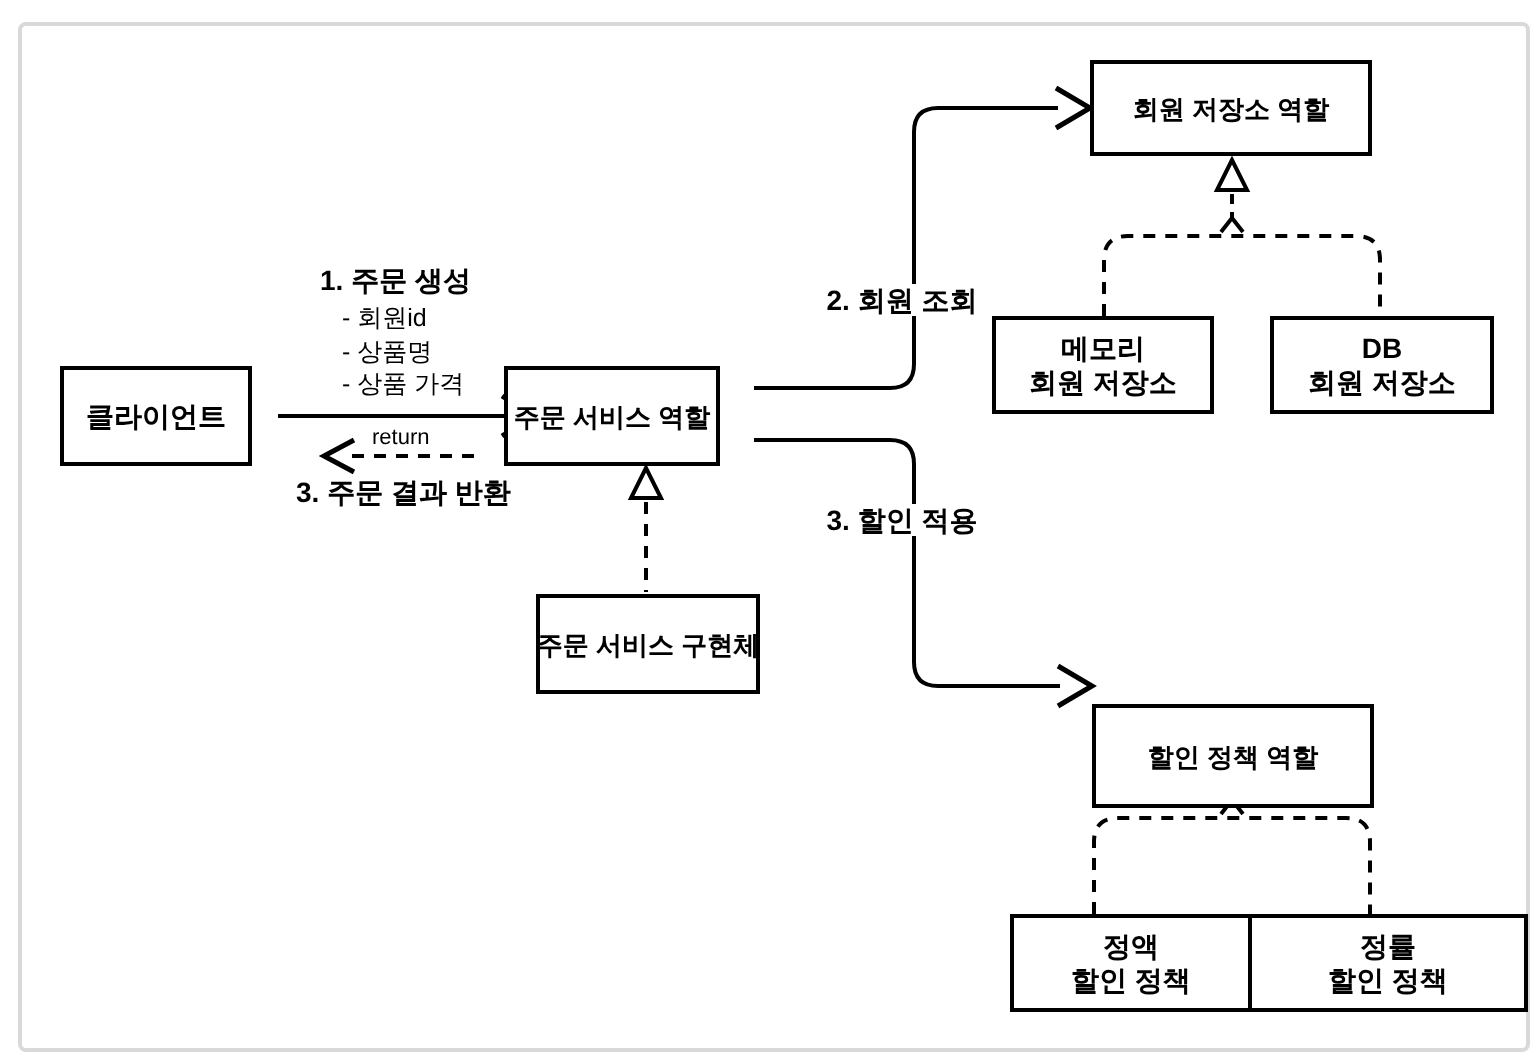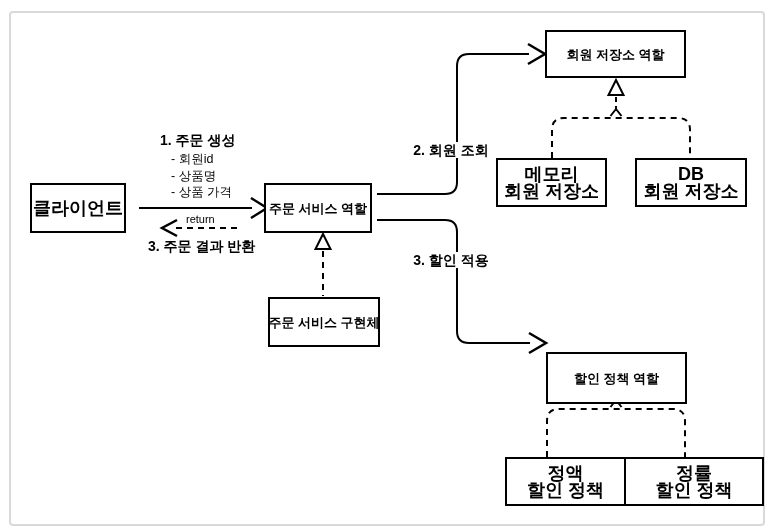--- a/index.html
+++ b/index.html
@@ -3,21 +3,21 @@
 <meta charset="utf-8">
 <style>
   html,body{margin:0;padding:0;background:#ffffff;}
   #stage{position:relative;width:768px;height:529px;background:#ffffff;overflow:hidden;
          font-family:"Liberation Sans",sans-serif;color:#000;}
   #panel{position:absolute;left:9px;top:11px;width:752px;height:511px;
          border:2px solid #d9d9d9;border-radius:4px;background:#ffffff;}
   .layer{position:absolute;left:0;top:0;width:768px;height:529px;}
   .node{position:absolute;box-sizing:border-box;border:2px solid #000;background:#fff;
         display:flex;flex-direction:column;align-items:center;justify-content:center;
-        font-weight:bold;font-size:18px;line-height:17px;text-align:center;white-space:nowrap;}
+        font-weight:bold;font-size:14px;line-height:17px;text-align:center;white-space:nowrap;}
   .node.role{font-size:13px;}
   .lbl{position:absolute;font-weight:bold;font-size:14px;line-height:16px;white-space:nowrap;}
   .lbl.bg{background:#fff;padding:0 2px;text-align:center;}
   .params{position:absolute;font-weight:normal;font-size:12.5px;line-height:16.5px;white-space:nowrap;}
   .ret{position:absolute;font-weight:normal;font-size:11px;}
 </style>
 </head>
 <body>
 
 <div id="stage">
@@ -49,21 +49,21 @@
     <polygon fill="#fff" points="616,369 608.5,384 623.5,384"></polygon>
     <path stroke-dasharray="5,4" d="M616,386 V399"></path>
     <path d="M610.5,407 L616,400 L621.5,407"></path>
     <path stroke-dasharray="6,5" d="M547,457 V421 Q547,409 559,409 H673 Q685,409 685,421 V457"></path>
   </svg>
 
   <div class="node" style="left:30px;top:183px;width:96px;height:50px;">
     <span>클라이언트</span>
   </div>
 
-  <div class="node role" style="left:264px;top:183px;width:108px;height:50px;">
+  <div class="node role" style="left:252px;top:183px;width:108px;height:50px;">
     <span>주문 서비스 역할</span>
   </div>
 
   <div class="node role" style="left:268px;top:297px;width:112px;height:50px;">
     <span>주문 서비스 구현체</span>
   </div>
 
   <div class="node role" style="left:545px;top:30px;width:141px;height:48px;">
     <span>회원 저장소 역할</span>
   </div>

